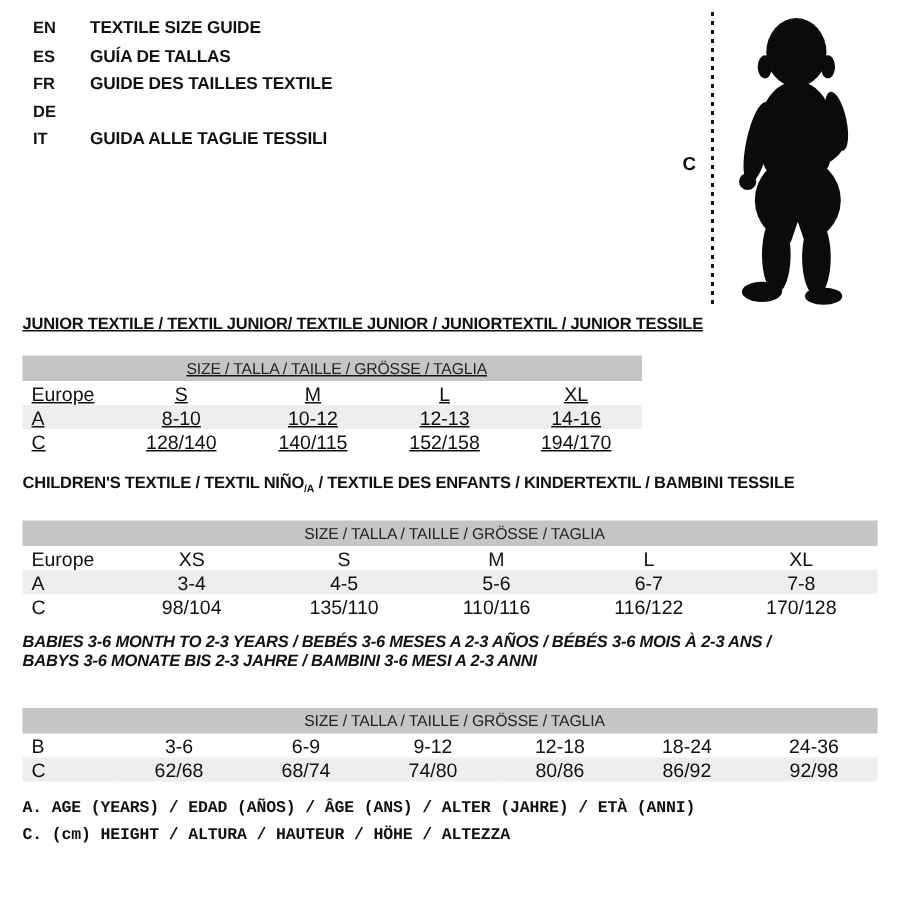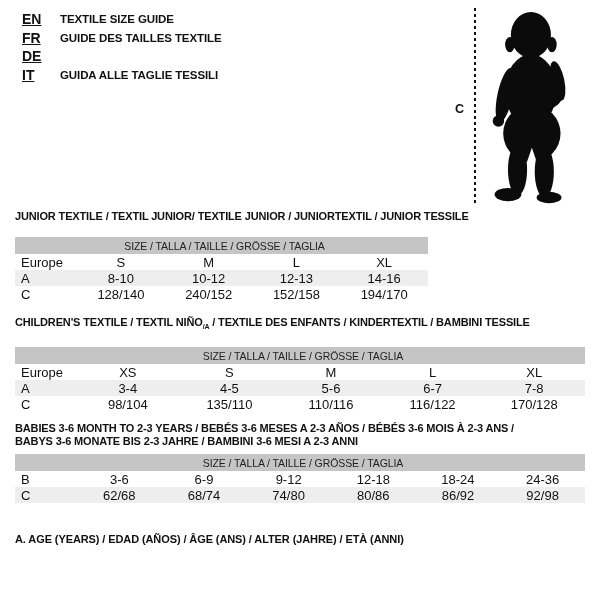--- a/index.html
+++ b/index.html
@@ -13,64 +13,68 @@
   body{
     position:relative;
     background:#ffffff;
     font-family:"Liberation Sans","DejaVu Sans",sans-serif;
     color:var(--ink);
     overflow:hidden;
   }
   
   .langs{position:absolute;left:22px;top:10px;}
   .lang-row{display:flex;line-height:18.5px;}
-  .lang-code{width:38px;font-weight:700;font-size:14px;text-decoration:underline;}
+  .lang-code{width:38px;font-weight:700;font-size:11px;}
   .lang-label{font-weight:700;font-size:11.5px;letter-spacing:-0.1px;white-space:nowrap;}
   
   .figure{position:absolute;left:448px;top:6px;width:140px;height:204px;}
   .measure-line{
     position:absolute;left:26px;top:2px;width:2px;height:198px;
     background:repeating-linear-gradient(to bottom,var(--ink) 0 3px,transparent 3px 6px);
   }
   .measure-label{position:absolute;left:7px;top:96px;font-weight:700;font-size:12.5px;}
   .toddler{position:absolute;left:38px;top:0;width:86px;height:201px;}
   
   .size-section{position:absolute;}
-  .sec1{top:210px;left:15px;width:413px;}
+  .sec1{top:210px;left:15px;width:413px;text-decoration:underline;}
   .sec2{top:316px;left:15px;width:570px;}
   .sec3{top:422px;left:15px;width:570px;}
   .tbl-title{
     font-weight:700;font-size:11px;line-height:13px;
     letter-spacing:-0.15px;margin-bottom:14px;white-space:nowrap;
   }
-  .sec3 .tbl-title{margin-bottom:6px;}
+  .sec3 .tbl-title{margin-bottom:24px;font-style:italic;}
   .tbl-title sub{font-size:7px;}
   table.size-table{width:100%;border-collapse:collapse;table-layout:fixed;}
   table.size-table th{
     background:var(--header-bar-bg);color:var(--header-bar-text);
     font-weight:400;font-size:10.5px;letter-spacing:-0.1px;
     text-align:center;height:17px;padding:0 0 0 6px;
   }
   table.size-table td{
     height:16px;font-size:13px;text-align:center;
     color:var(--ink);padding:0;vertical-align:middle;
   }
   table.size-table td.row-label{text-align:left;padding-left:6px;}
   table.size-table tr.stripe td{background:var(--stripe-bg);}
   
   .footnotes{position:absolute;left:15px;top:530px;}
-  .footnote{font-weight:700;font-size:11px;line-height:18px;letter-spacing:-0.1px;white-space:nowrap;}
+  .footnote{font-weight:700;font-size:11px;line-height:18px;letter-spacing:-0.1px;white-space:nowrap;font-family:Liberation Mono, monospace;}
 </style>
 </head>
 <body>
 
 <div class="langs">
     <div class="lang-row">
       <span class="lang-code">EN</span>
       <span class="lang-label">TEXTILE SIZE GUIDE</span>
+    </div>
+    <div class="lang-row">
+      <span class="lang-code">ES</span>
+      <span class="lang-label">GUÍA DE TALLAS</span>
     </div>
     <div class="lang-row">
       <span class="lang-code">FR</span>
       <span class="lang-label">GUIDE DES TAILLES TEXTILE</span>
     </div>
     <div class="lang-row">
       <span class="lang-code">DE</span>
     </div>
     <div class="lang-row">
       <span class="lang-code">IT</span>
@@ -138,21 +142,21 @@
         <tr class="stripe">
           <td class="row-label">A</td>
           <td>8-10</td>
           <td>10-12</td>
           <td>12-13</td>
           <td>14-16</td>
         </tr>
         <tr>
           <td class="row-label">C</td>
           <td>128/140</td>
-          <td>240/152</td>
+          <td>140/115</td>
           <td>152/158</td>
           <td>194/170</td>
         </tr>
       </tbody>
   </table>
 </section>
 
 <section class="size-section sec2">
   <h2 class="tbl-title">
       <div><span>CHILDREN'S TEXTILE / TEXTIL NIÑO</span><sub>/A</sub><span> / TEXTILE DES ENFANTS / KINDERTEXTIL / BAMBINI TESSILE</span></div>
@@ -238,13 +242,14 @@
           <td>80/86</td>
           <td>86/92</td>
           <td>92/98</td>
         </tr>
       </tbody>
   </table>
 </section>
 
 <div class="footnotes">
     <div class="footnote">A. AGE (YEARS) / EDAD (AÑOS) / ÂGE (ANS) / ALTER (JAHRE) / ETÀ (ANNI)</div>
+    <div class="footnote">C. (cm) HEIGHT / ALTURA / HAUTEUR / HÖHE / ALTEZZA</div>
   </div>
 
 </body></html>

